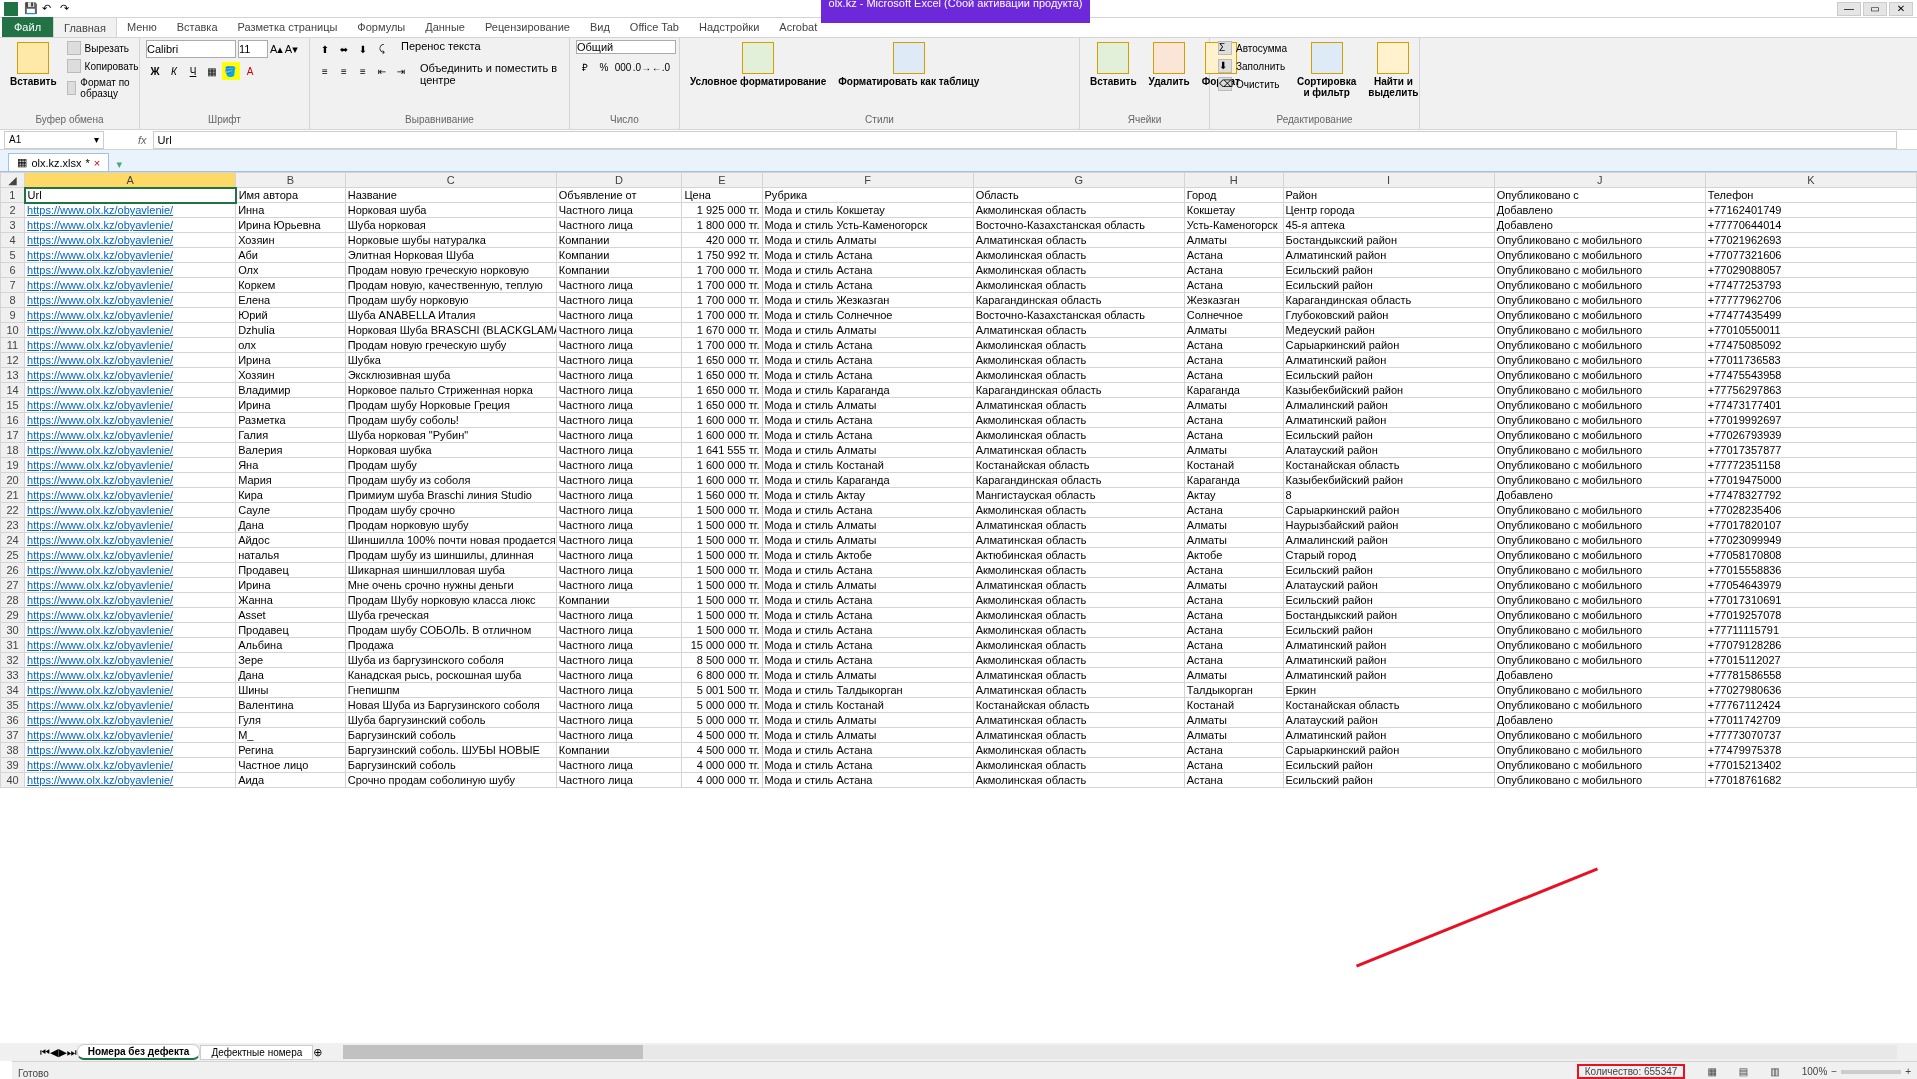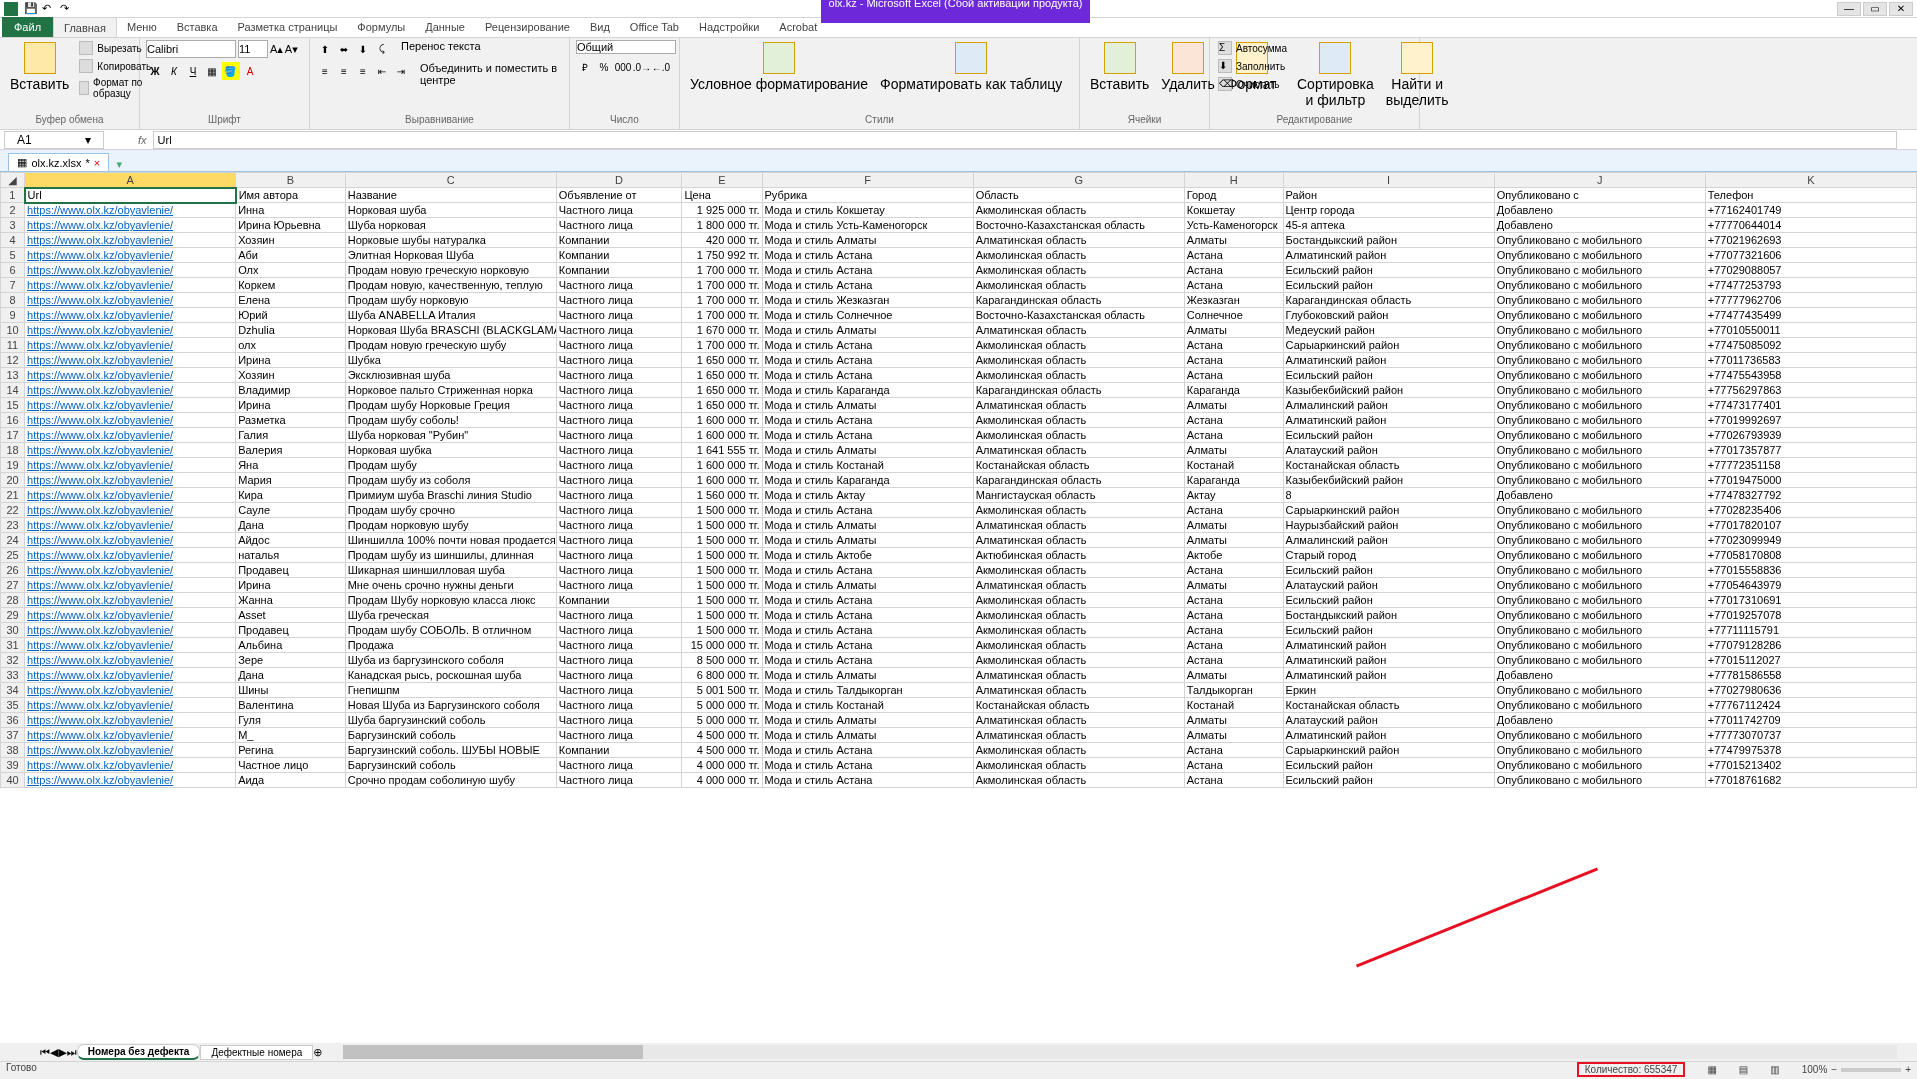--- a/index.html
+++ b/index.html
@@ -21,33 +21,33 @@
 .ribbon-tabs .tab { padding: 2px 10px; font-size: 11px; color: #444; cursor: pointer; height: 20px; line-height: 16px; }
 .ribbon-tabs .tab.active { background: #f1f1f1; border: 1px solid #d4d4d4; border-bottom: none; }
 
 
 .ribbon { height: 92px; background: #f1f1f1; border-bottom: 1px solid #d4d4d4; display: flex; }
 .ribbon-group { border-right: 1px solid #d4d4d4; padding: 2px 6px; display: flex; flex-direction: column; justify-content: space-between; }
 .ribbon-group .label { font-size: 10px; color: #666; text-align: center; padding-bottom: 2px; }
 .ribbon-group .body { flex: 1; display: flex; align-items: flex-start; gap: 4px; }
 .big-btn { display: flex; flex-direction: column; align-items: center; padding: 2px 4px; cursor: pointer; }
 .big-btn .ico { width: 32px; height: 32px; background: #ffe9a8; border: 1px solid #d4a000; }
-.big-btn .txt { font-size: 14px; margin-top: 2px; text-align: center; }
+.big-btn .txt { font-size: 10px; margin-top: 2px; text-align: center; font-weight: bold; }
 .small-row { display: flex; flex-direction: column; gap: 2px; font-size: 10px; }
 .small-row .item { display: flex; align-items: center; gap: 4px; cursor: pointer; padding: 1px 2px; }
 .small-row .ico-s { width: 14px; height: 14px; background: #ddd; border: 1px solid #bbb; }
 .fontbox { display: flex; gap: 2px; align-items: center; }
 .fontbox select, .fontbox input { font-size: 11px; border: 1px solid #ababab; background: #fff; height: 18px; }
 .btnrow { display: flex; gap: 1px; }
 .btnrow span { width: 18px; height: 18px; border: 1px solid transparent; display: inline-flex; align-items: center; justify-content: center; font-size: 10px; cursor: pointer; }
 .style-cell { width: 78px; height: 20px; border: 1px solid #ccc; font-size: 10px; display: flex; align-items: center; padding: 0 4px; }
 
 
 .fbar { height: 20px; display: flex; align-items: center; border-bottom: 1px solid #d4d4d4; background: #fff; }
-.fbar .namebox { width: 100px; border: 1px solid #ccc; margin: 0 4px; padding: 0 12px; font-size: 12px; height: 18px; display: flex; align-items: center; justify-content: space-between; }
+.fbar .namebox { width: 100px; border: 1px solid #ccc; margin: 0 4px; padding: 0 4px; font-size: 10px; height: 18px; display: flex; align-items: center; justify-content: space-between; }
 .fbar .fx { padding: 0 6px; font-style: italic; color: #666; margin-left: 24px; }
 .fbar .formula { flex: 1; border: 1px solid #ccc; height: 18px; margin-right: 20px; padding: 0 4px; font-size: 11px; }
 
 
 .doctabbar { height: 22px; background: #eaf3fb; border-bottom: 1px solid #9ac3e6; display: flex; align-items: flex-end; padding-left: 8px; }
 .doctab { background: #fff; border: 1px solid #9ac3e6; border-bottom: none; padding: 2px 8px; font-size: 11px; display: flex; align-items: center; gap: 4px; }
 .doctab .x { color: #c00; cursor: pointer; }
 .doctab-new { width: 20px; text-align: center; color: #4a7; }
 
 
@@ -65,21 +65,21 @@
 .grid th.selcol-h { background: #ffd966; border-bottom: 2px solid #217346; }
 .grid tbody tr:first-child td:first-of-type { border: 2px solid #217346; }
 
 .hscroll { position: absolute; bottom: 18px; left: 0; right: 0; height: 18px; background: #f0f0f0; display: flex; align-items: center; }
 .sheet-tabs { display: flex; align-items: center; padding-left: 40px; }
 .sheet-tab { border: 1px solid #ccc; padding: 1px 10px; font-size: 10px; background: #fff; }
 .sheet-tab.active { background: #fff; border-bottom: 2px solid #217346; font-weight: bold; border-radius: 7px; }
 .scrollbar-h { flex: 1; margin: 0 20px; height: 14px; background: #e8e8e8; position: relative; }
 .scrollbar-h .thumb { position: absolute; left: 0; width: 300px; height: 100%; background: #c1c1c1; }
 
-.statusbar { position: absolute; bottom: 0; left: 0; right: 0; height: 18px; background: #f0f0f0; border-top: 1px solid #d4d4d4; display: flex; align-items: flex-start; font-size: 10px; padding: 0 6px; color: #444; }
+.statusbar { position: absolute; bottom: 0; left: 12px; right: 0; height: 18px; background: #f0f0f0; border-top: 1px solid #d4d4d4; display: flex; align-items: flex-end; font-size: 10px; padding: 0 6px; color: #444; }
 .statusbar .right { margin-left: auto; display: flex; align-items: center; gap: 22px; }
 .count-box { border: 2px solid #e81123; padding: 0 6px; }
 .zoom { display: flex; align-items: center; gap: 4px; }
 .zoom .slider { width: 60px; height: 4px; background: #ccc; position: relative; }
 
 .red-mark { position: absolute; width: 260px; height: 3px; background: #e81123; transform: rotate(-22deg); right: 310px; bottom: 160px; pointer-events: none; }
 </style>
 </head>
 <body>
 

